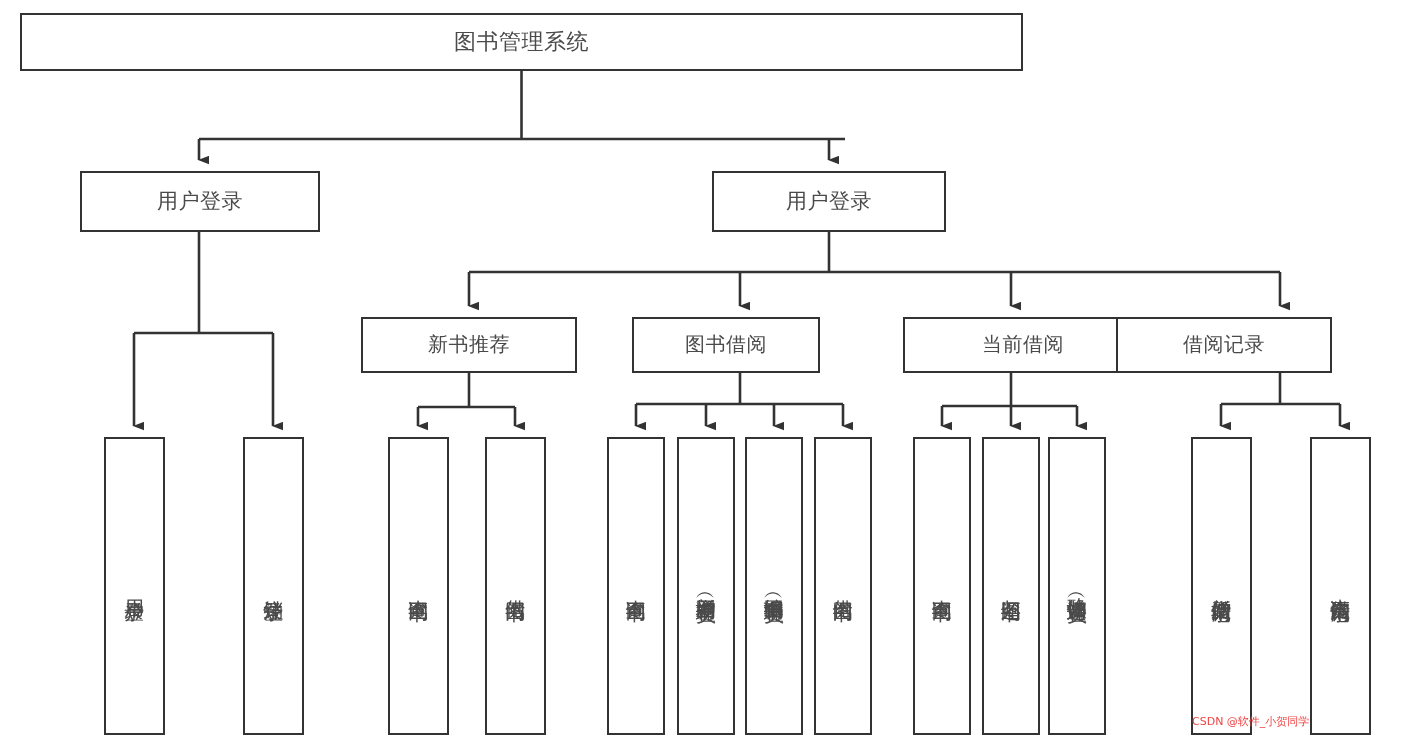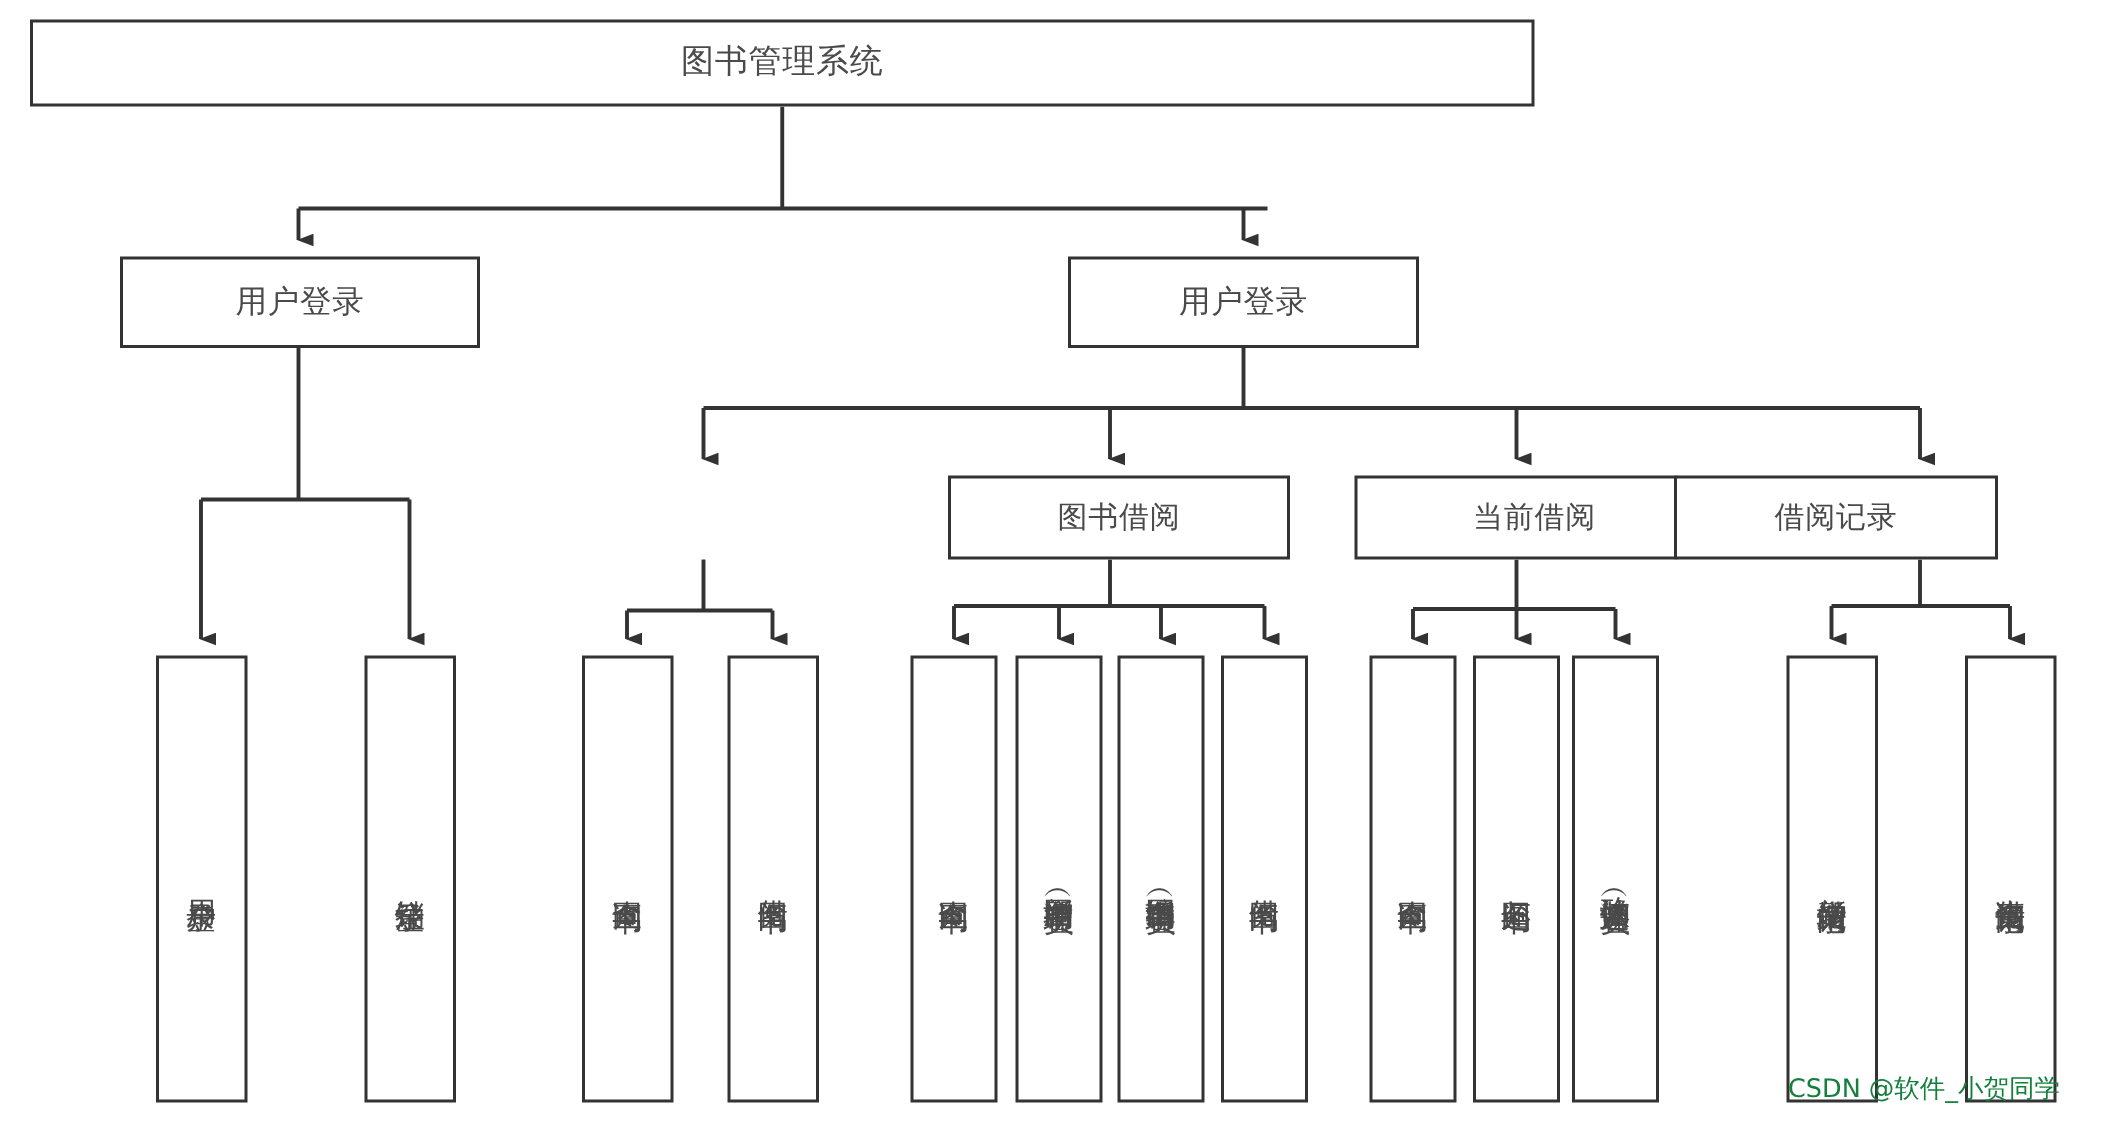--- a/index.html
+++ b/index.html
@@ -52,22 +52,22 @@
     max-height: 100%;
   }
   .node.root .node-label { font-size: 22px; }
   .node.level1 .node-label { font-size: 21px; }
   .node.level2 .node-label { font-size: 20px; }
   .node.leaf .node-label { font-size: 20px; }
   #watermark {
     position: absolute;
     left: 1192px;
     top: 714px;
-    font-size: 17px;
-    color: #15803d;
+    font-size: 11px;
+    color: #ef4444;
     white-space: nowrap;
     font-family: "DejaVu Sans", "Liberation Sans", sans-serif;
   }
 </style>
 </head>
 <body>
 
 <div id="diagram-root">
 
   <svg id="edges-layer" viewBox="0 0 1405 747" width="1405" height="747" xmlns="http://www.w3.org/2000/svg">
@@ -125,22 +125,25 @@
   </div>
 
   <div class="node level1" style="left:80px; top:171px; width:240px; height:61px;">
     <span class="node-label">用户登录</span>
   </div>
 
   <div class="node level1" style="left:712px; top:171px; width:234px; height:61px;">
     <span class="node-label">用户登录</span>
   </div>
 
-
-  <div class="node level2" style="left:632px; top:317px; width:228px; height:56px;">
+  <div class="node level2" style="left:361px; top:317px; width:216px; height:56px;">
+    <span class="node-label">新书推荐</span>
+  </div>
+
+  <div class="node level2" style="left:632px; top:317px; width:188px; height:56px;">
     <span class="node-label">图书借阅</span>
   </div>
 
   <div class="node level2" style="left:903px; top:317px; width:216px; height:56px;padding-left:24px;">
     <span class="node-label">当前借阅</span>
   </div>
 
   <div class="node level2" style="left:1116px; top:317px; width:216px; height:56px;">
     <span class="node-label">借阅记录</span>
   </div>

